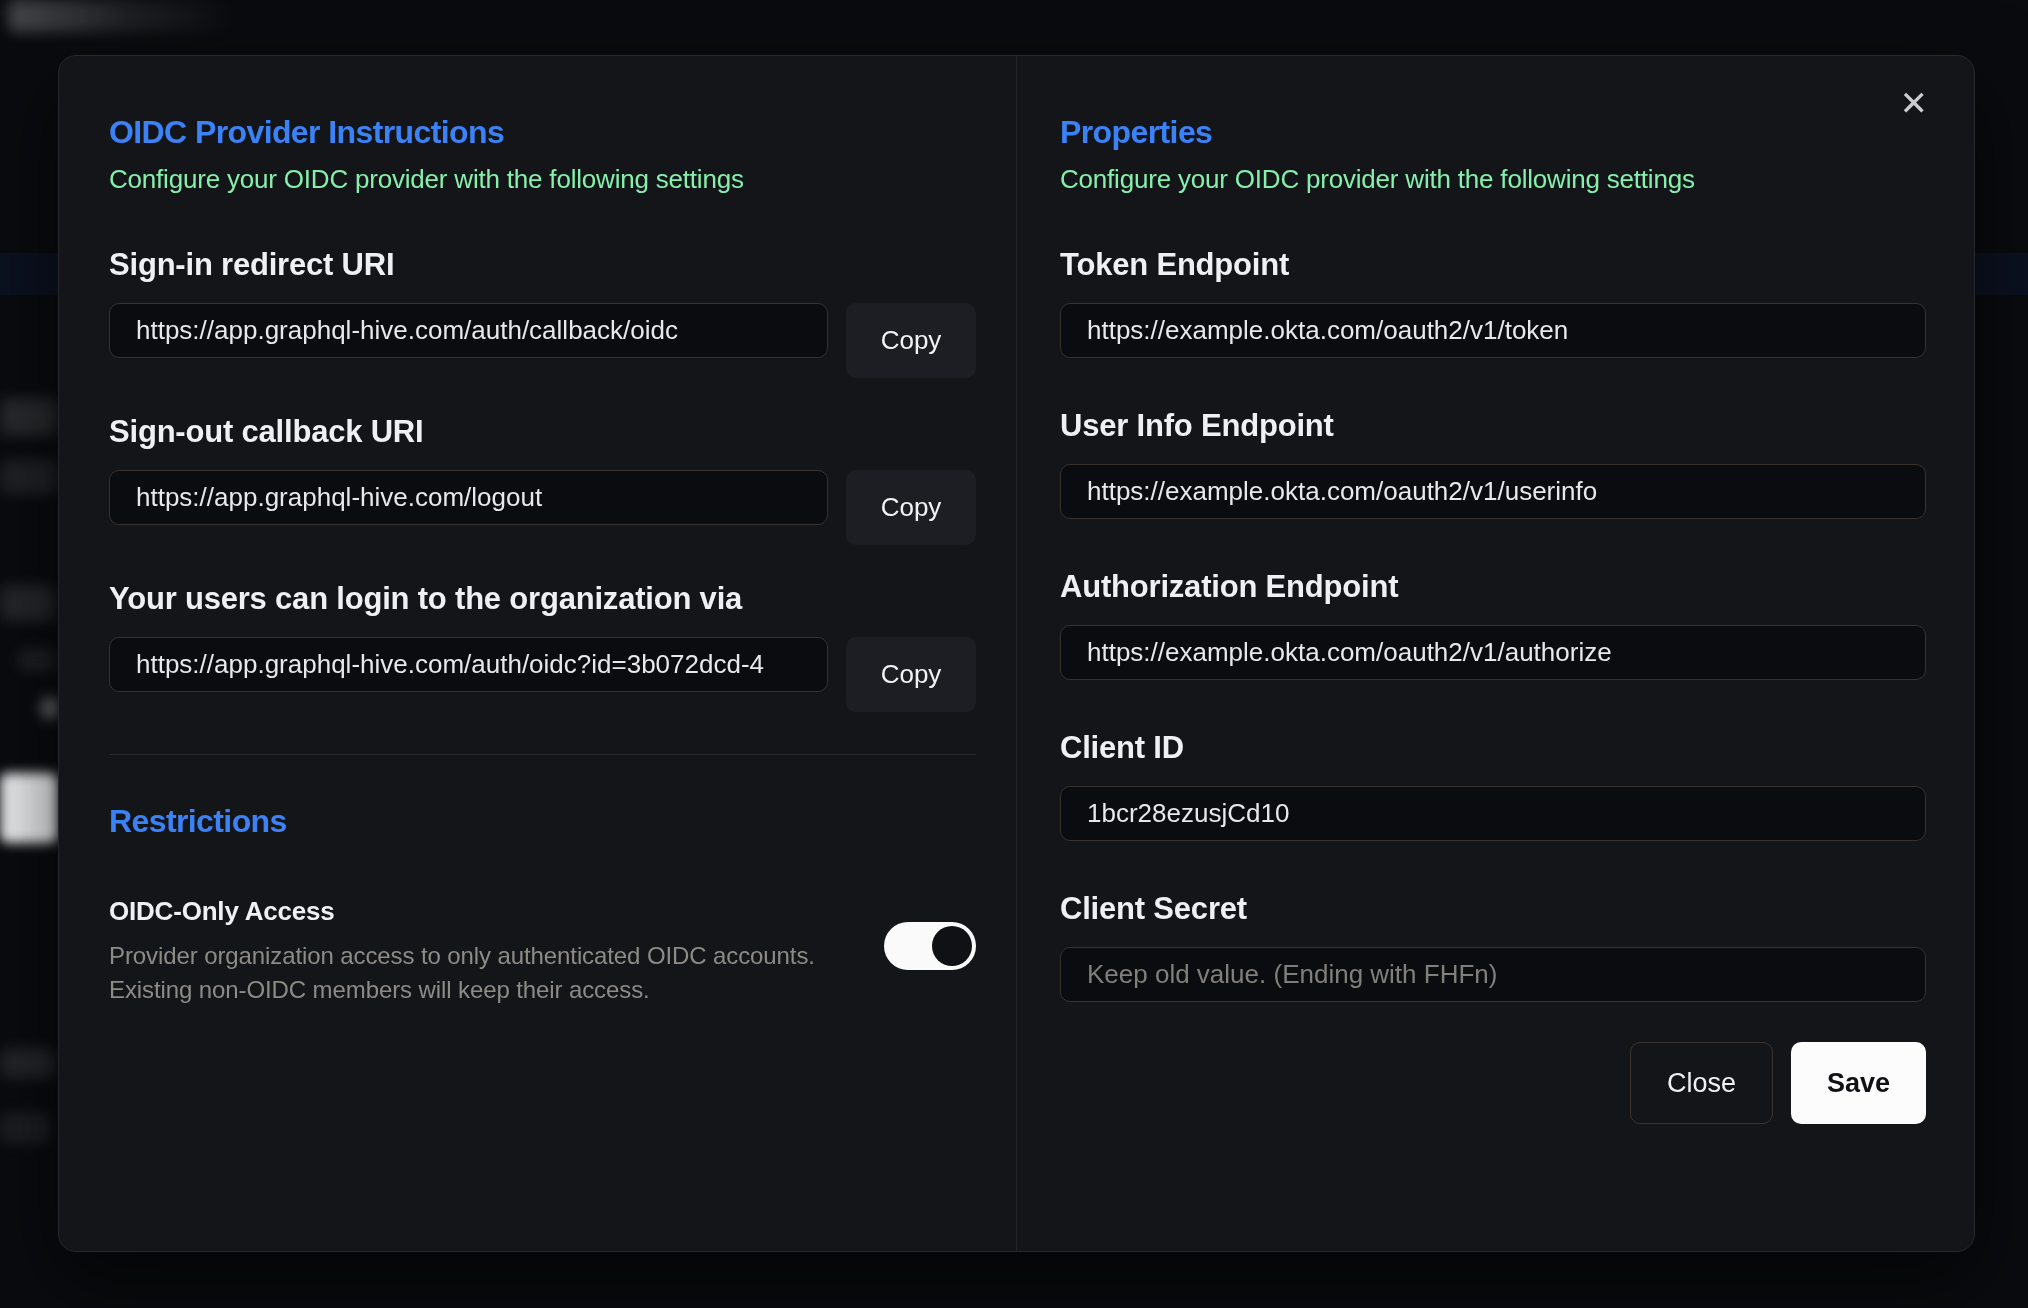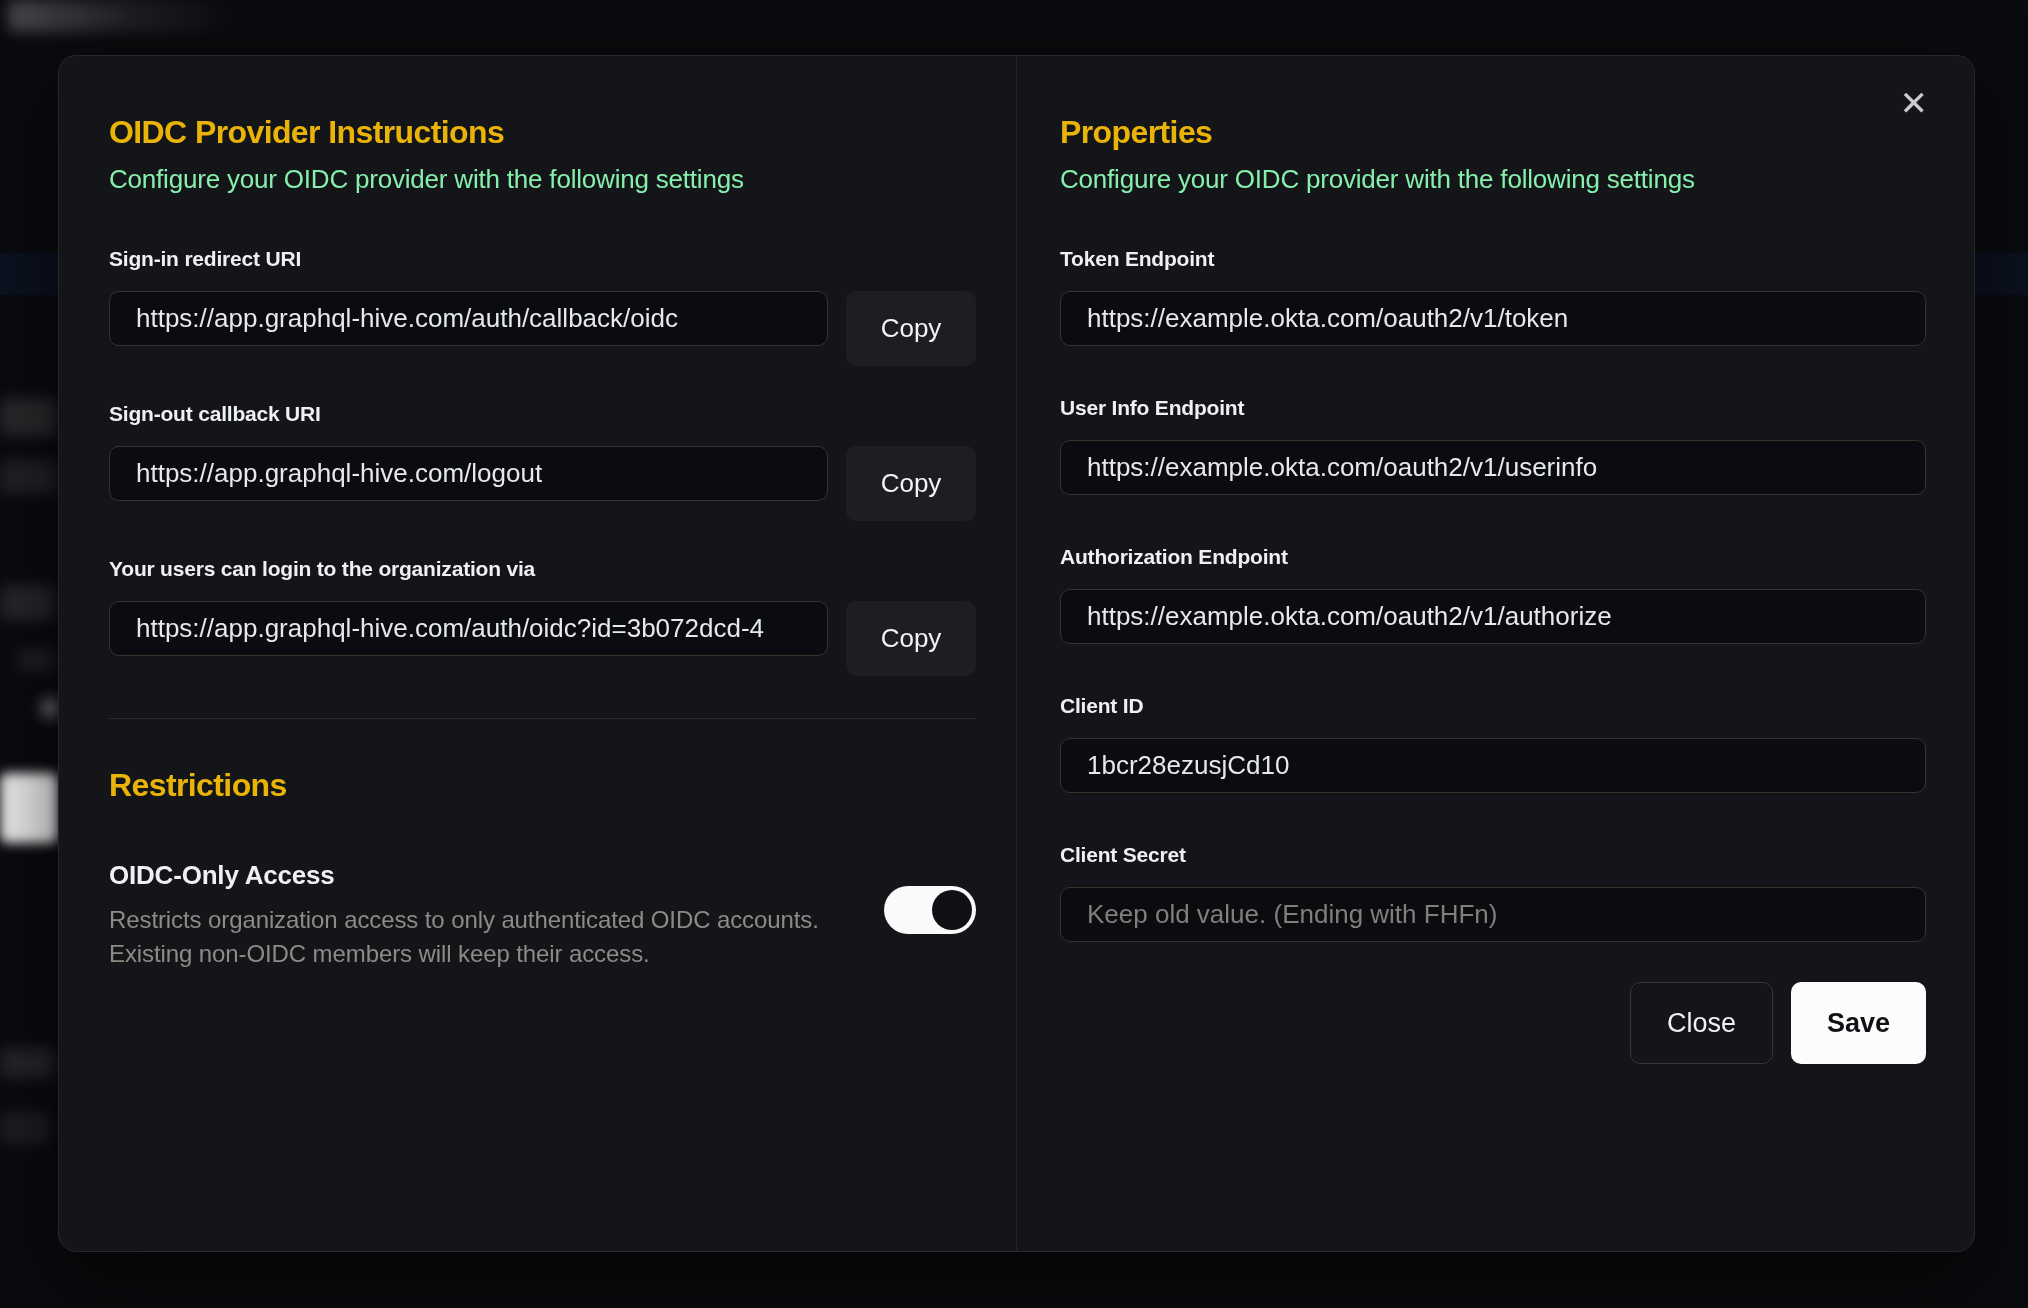--- a/index.html
+++ b/index.html
@@ -21,24 +21,24 @@
   .blobG { left:0; top:1048px; width:55px; height:30px; background:rgba(195,197,202,.14); }
   .blobH { left:0; top:1112px; width:50px; height:32px; background:rgba(195,197,202,.10); }
 
   
   .modal { position:absolute; left:58px; top:55px; width:1917px; height:1197px;
            background:#141519; border:1px solid #27282d; border-radius:18px;
            box-shadow:0 30px 80px rgba(0,0,0,.6); display:flex; }
   .col-left  { width:958px; border-right:1px solid #232428; padding:58px 40px 0 50px; }
   .col-right { flex:1; padding:58px 48px 0 43px; position:relative; }
 
-  h2.section-title { font-size:32px; font-weight:700; color:#eab308; letter-spacing:-0.6px; }
+  h2.section-title { font-size:32px; font-weight:700; color:#3b82f6; letter-spacing:-0.6px; }
   .subtitle { margin-top:13px; font-size:26px; color:#86efac; letter-spacing:-0.2px; }
 
-  .field-label { font-size:21px; font-weight:700; color:#eef0f2; letter-spacing:-0.2px; }
+  .field-label { font-size:31px; font-weight:700; color:#eef0f2; letter-spacing:-0.2px; }
   .lbl-mt-lg { margin-top:52px; }
   .lbl-mt { margin-top:36px; }
   .lbl-mt-r { margin-top:50px; }
 
   .input-row { display:flex; margin-top:20px; }
   input.text-input { flex:1; height:55px; background:#0b0c10; border:1px solid #38322b;
                      border-radius:10px; padding:0 26px; font-size:26px; color:#e6e8eb;
                      font-family:"Liberation Sans", sans-serif; outline:none; min-width:0; }
   input.text-input::placeholder { color:#817f7a; }
   .copy-btn { width:130px; height:75px; margin-left:18px; background:#1d1e23; border:none;
@@ -107,21 +107,21 @@
       </div>
 
       <hr class="left-divider">
 
       <h2 class="section-title restrictions-title">Restrictions</h2>
 
       <div class="toggle-row">
         <div class="toggle-text">
           <div class="toggle-label">OIDC-Only Access</div>
           <div class="toggle-desc">
-            <div>Restricts organization access to only authenticated OIDC accounts.</div>
+            <div>Provider organization access to only authenticated OIDC accounts.</div>
             <div>Existing non-OIDC members will keep their access.</div>
           </div>
         </div>
         <div class="toggle">
           <div class="thumb"></div>
         </div>
       </div>
     </div>
 
     <div class="col-right">

